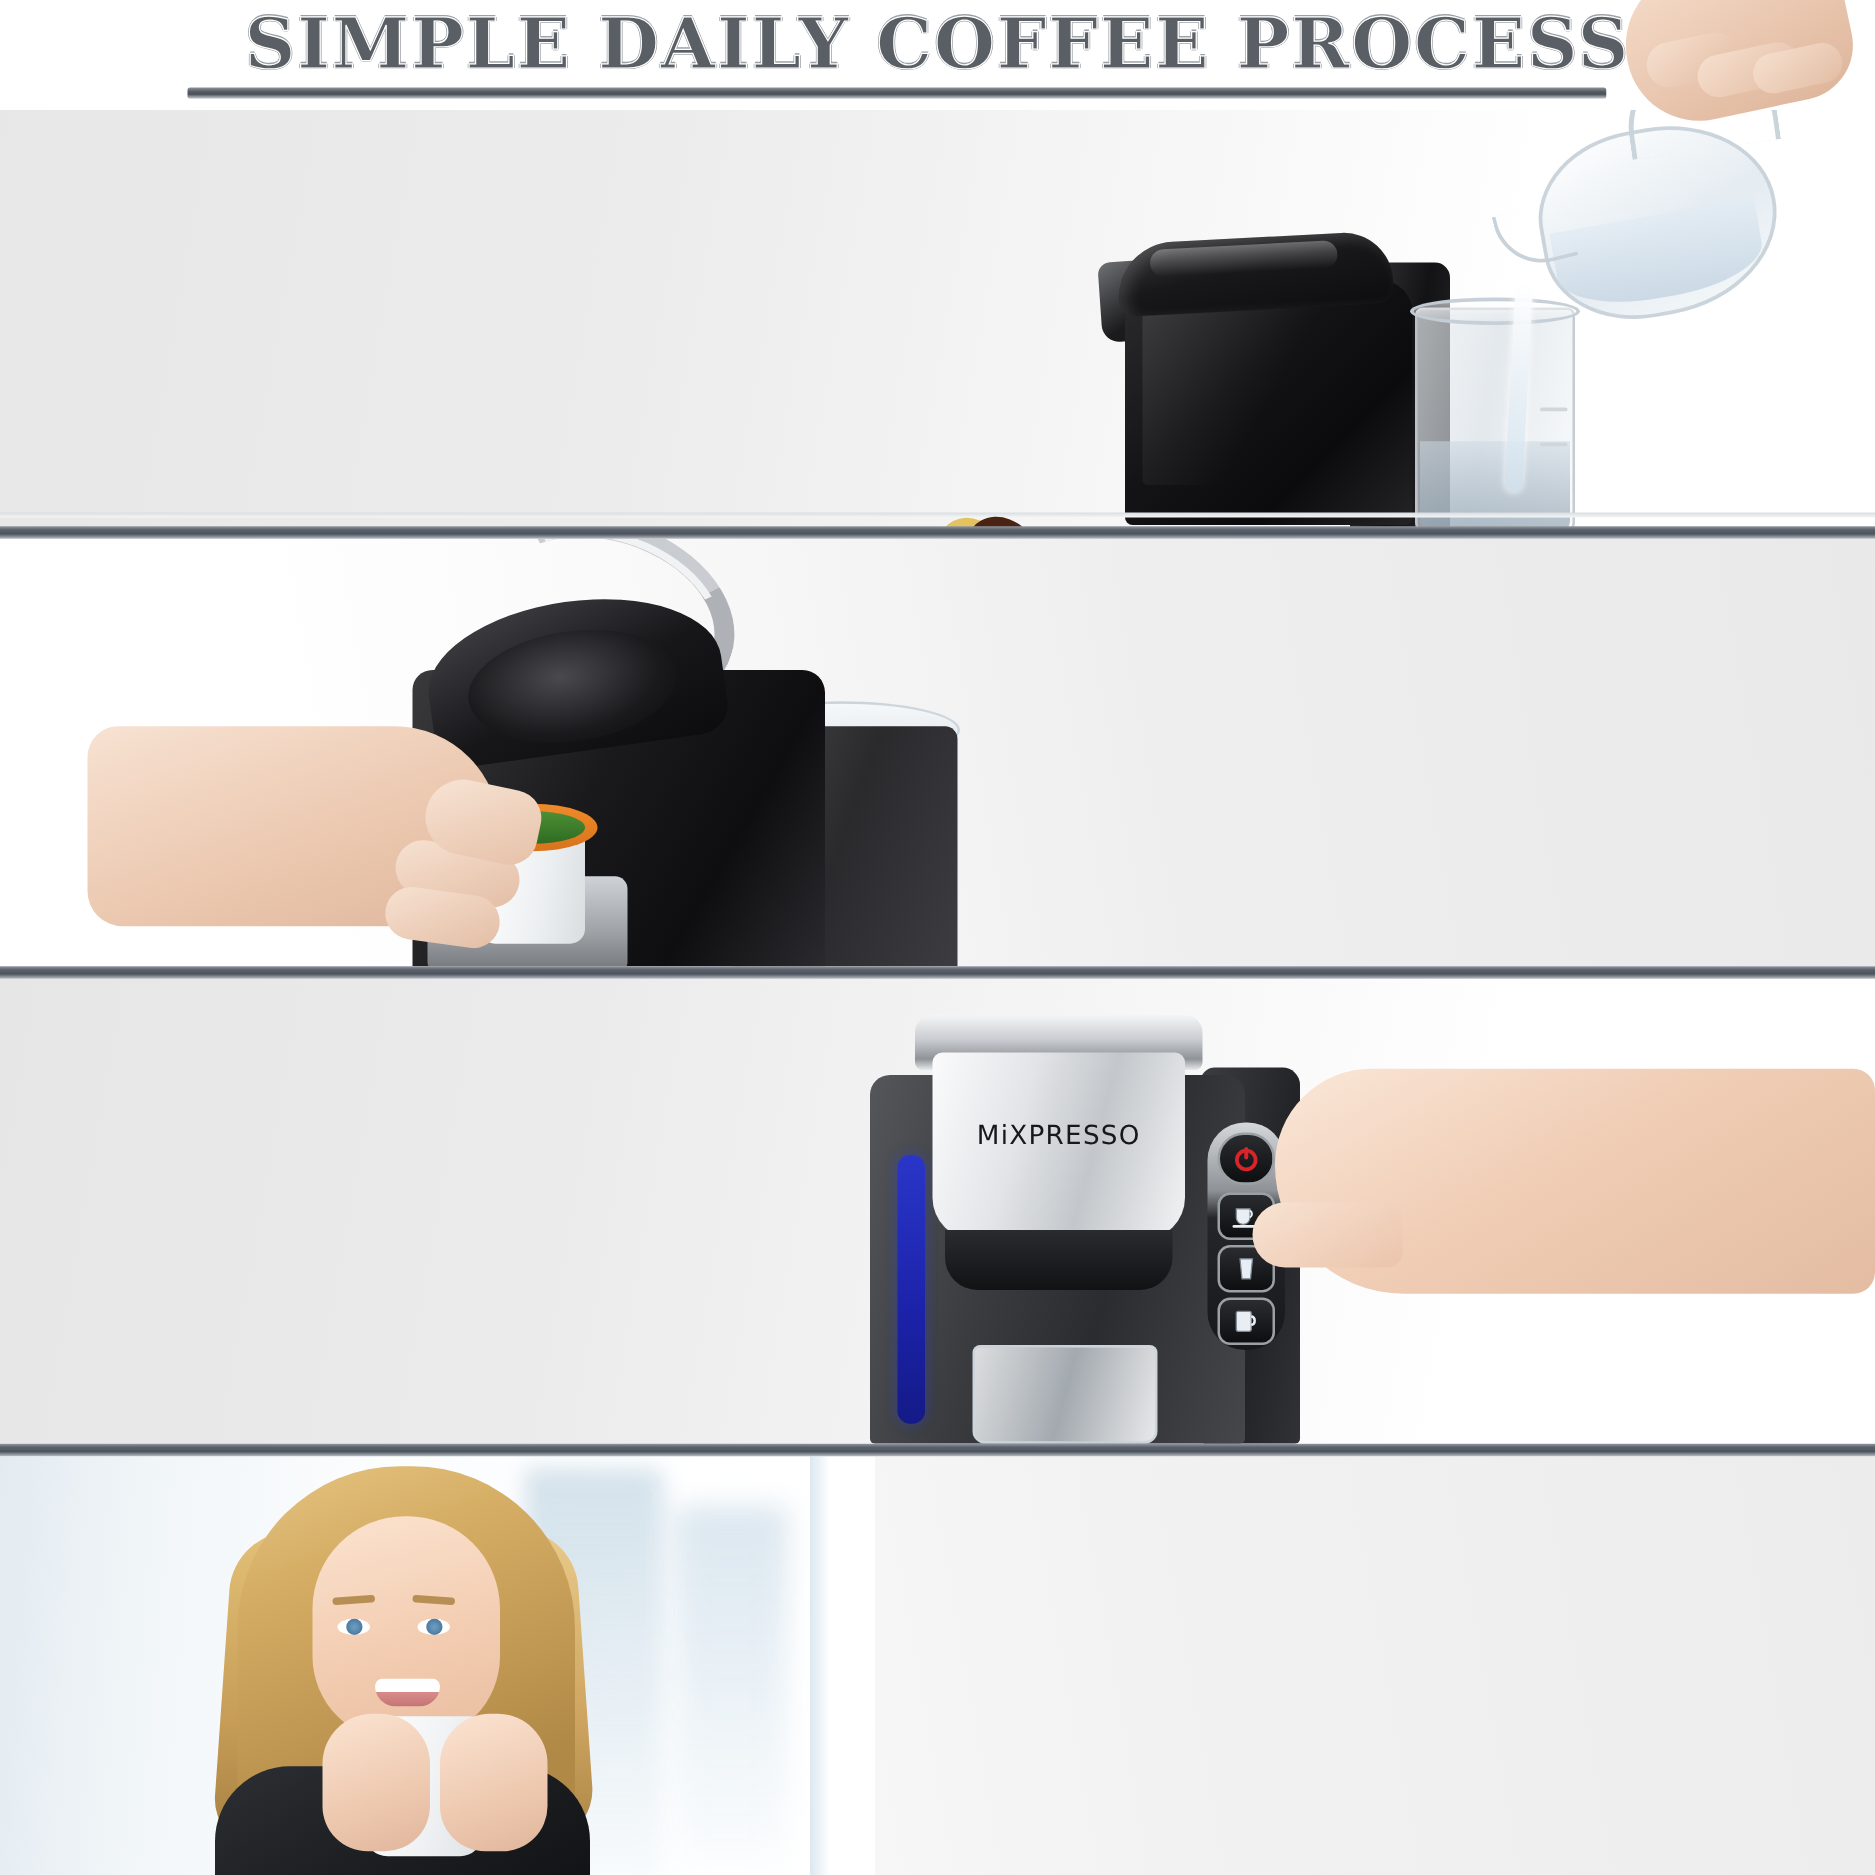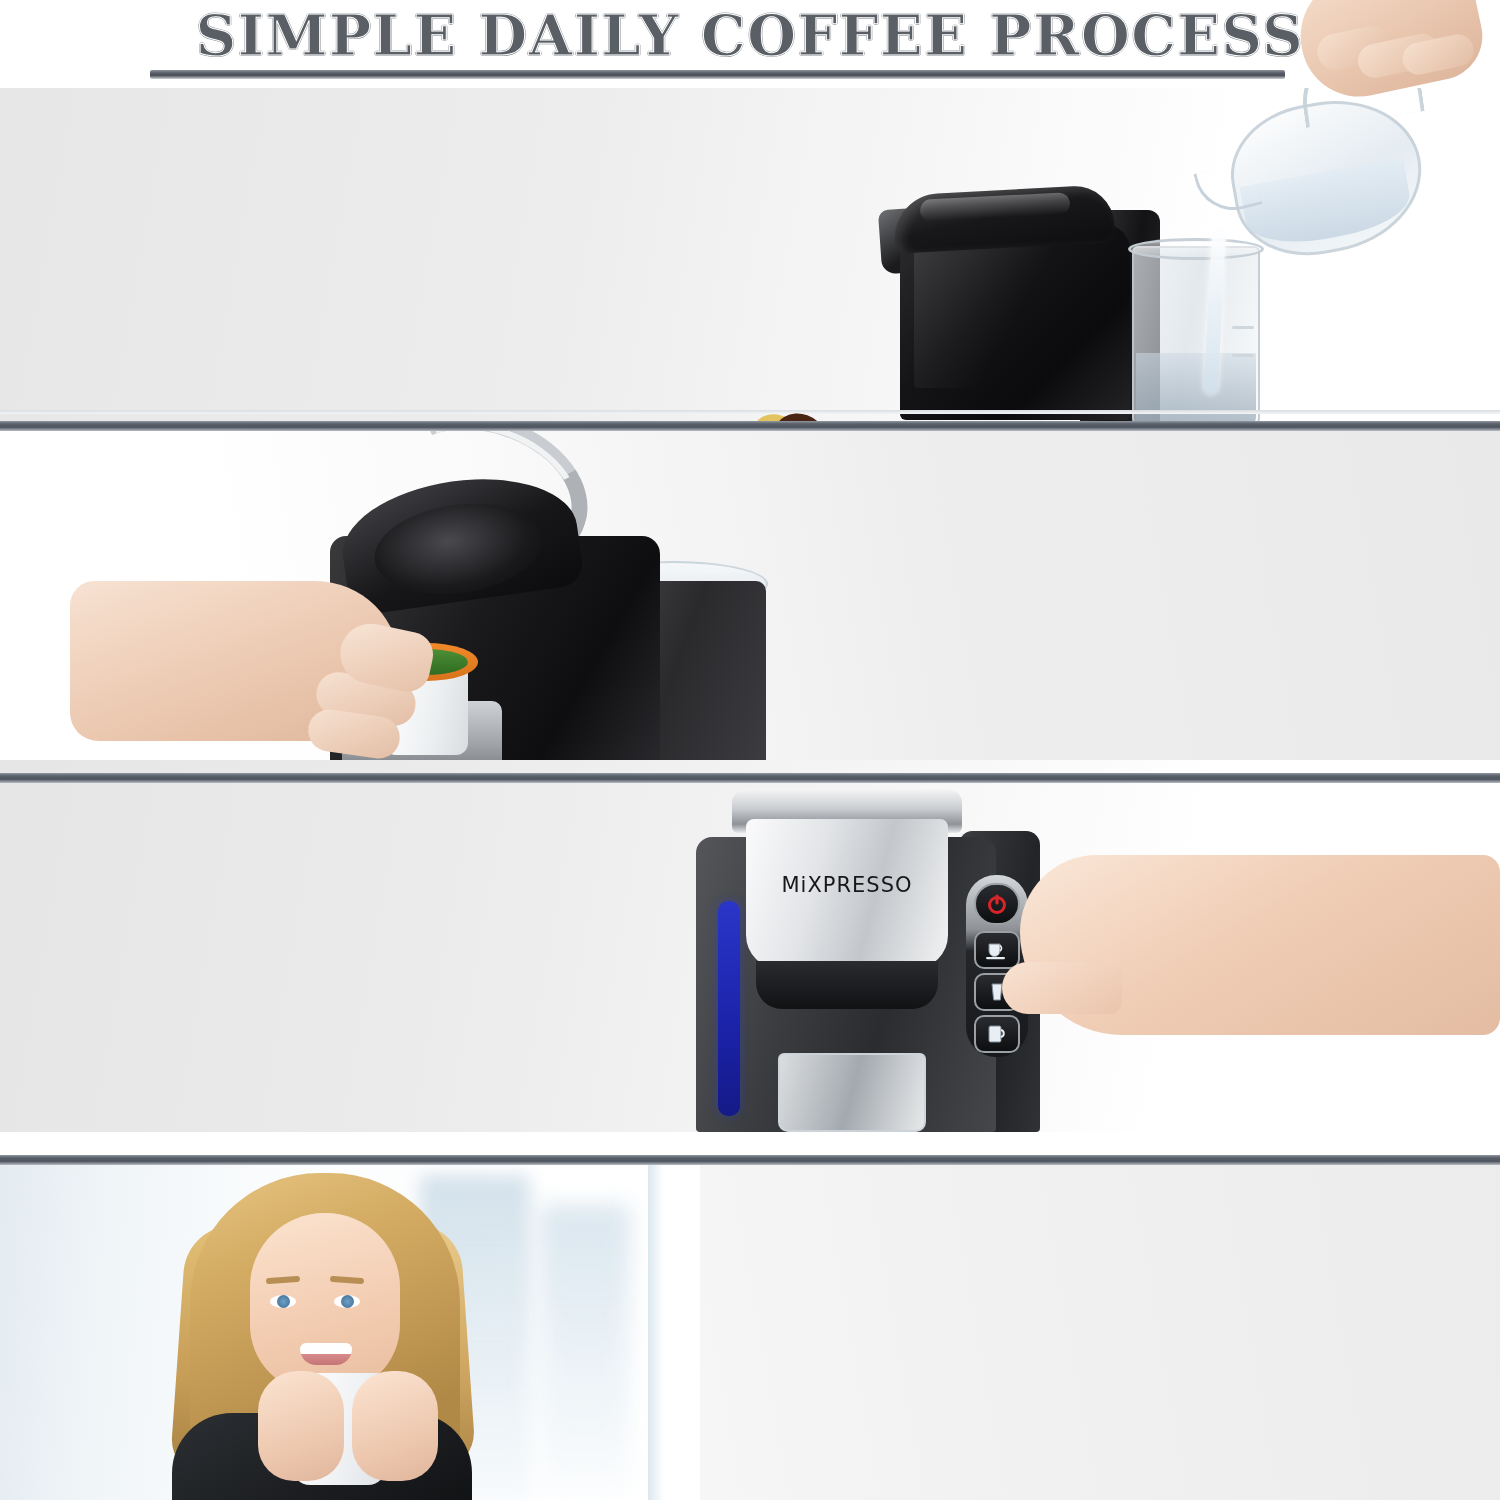--- a/index.html
+++ b/index.html
@@ -33,21 +33,21 @@
     position:absolute; left:150px; top:70px; width:1135px; height:9px;
     background:linear-gradient(to bottom,#8f949c 0%,#575c66 35%,#4a4f58 60%,#cfd3d8 100%);
     border-radius:2px;
     box-shadow:0 1px 1px rgba(255,255,255,.9);
   }
 
   
   .panel { position:absolute; left:0; width:1500px; overflow:hidden; }
   .p1 { top:88px;   height:334px; background:linear-gradient(100deg,#e7e7e7 0%,#ececec 35%,#f7f7f7 62%,#ffffff 80%); }
   .p2 { top:431px;  height:342px; background:linear-gradient(260deg,#e9e9e9 0%,#eeeeee 38%,#fafafa 66%,#ffffff 84%); }
-  .p3 { top:760px;  height:372px; background:linear-gradient(100deg,#e6e6e6 0%,#ebebeb 30%,#f6f6f6 58%,#ffffff 78%); }
+  .p3 { top:783px;  height:372px; background:linear-gradient(100deg,#e6e6e6 0%,#ebebeb 30%,#f6f6f6 58%,#ffffff 78%); }
   .p4 { top:1165px; height:335px; background:linear-gradient(260deg,#ececec 0%,#f2f2f2 40%,#fbfbfb 70%,#ffffff 88%); }
 
   .divider {
     position:absolute; left:0; width:1500px; height:10px; z-index:6;
     background:linear-gradient(to bottom,#9298a1 0%,#5b616b 28%,#4e545e 62%,#b9bec5 100%);
   }
   .d1 { top:421px; } .d2 { top:773px; } .d3 { top:1155px; }
 
   
   .caption {

